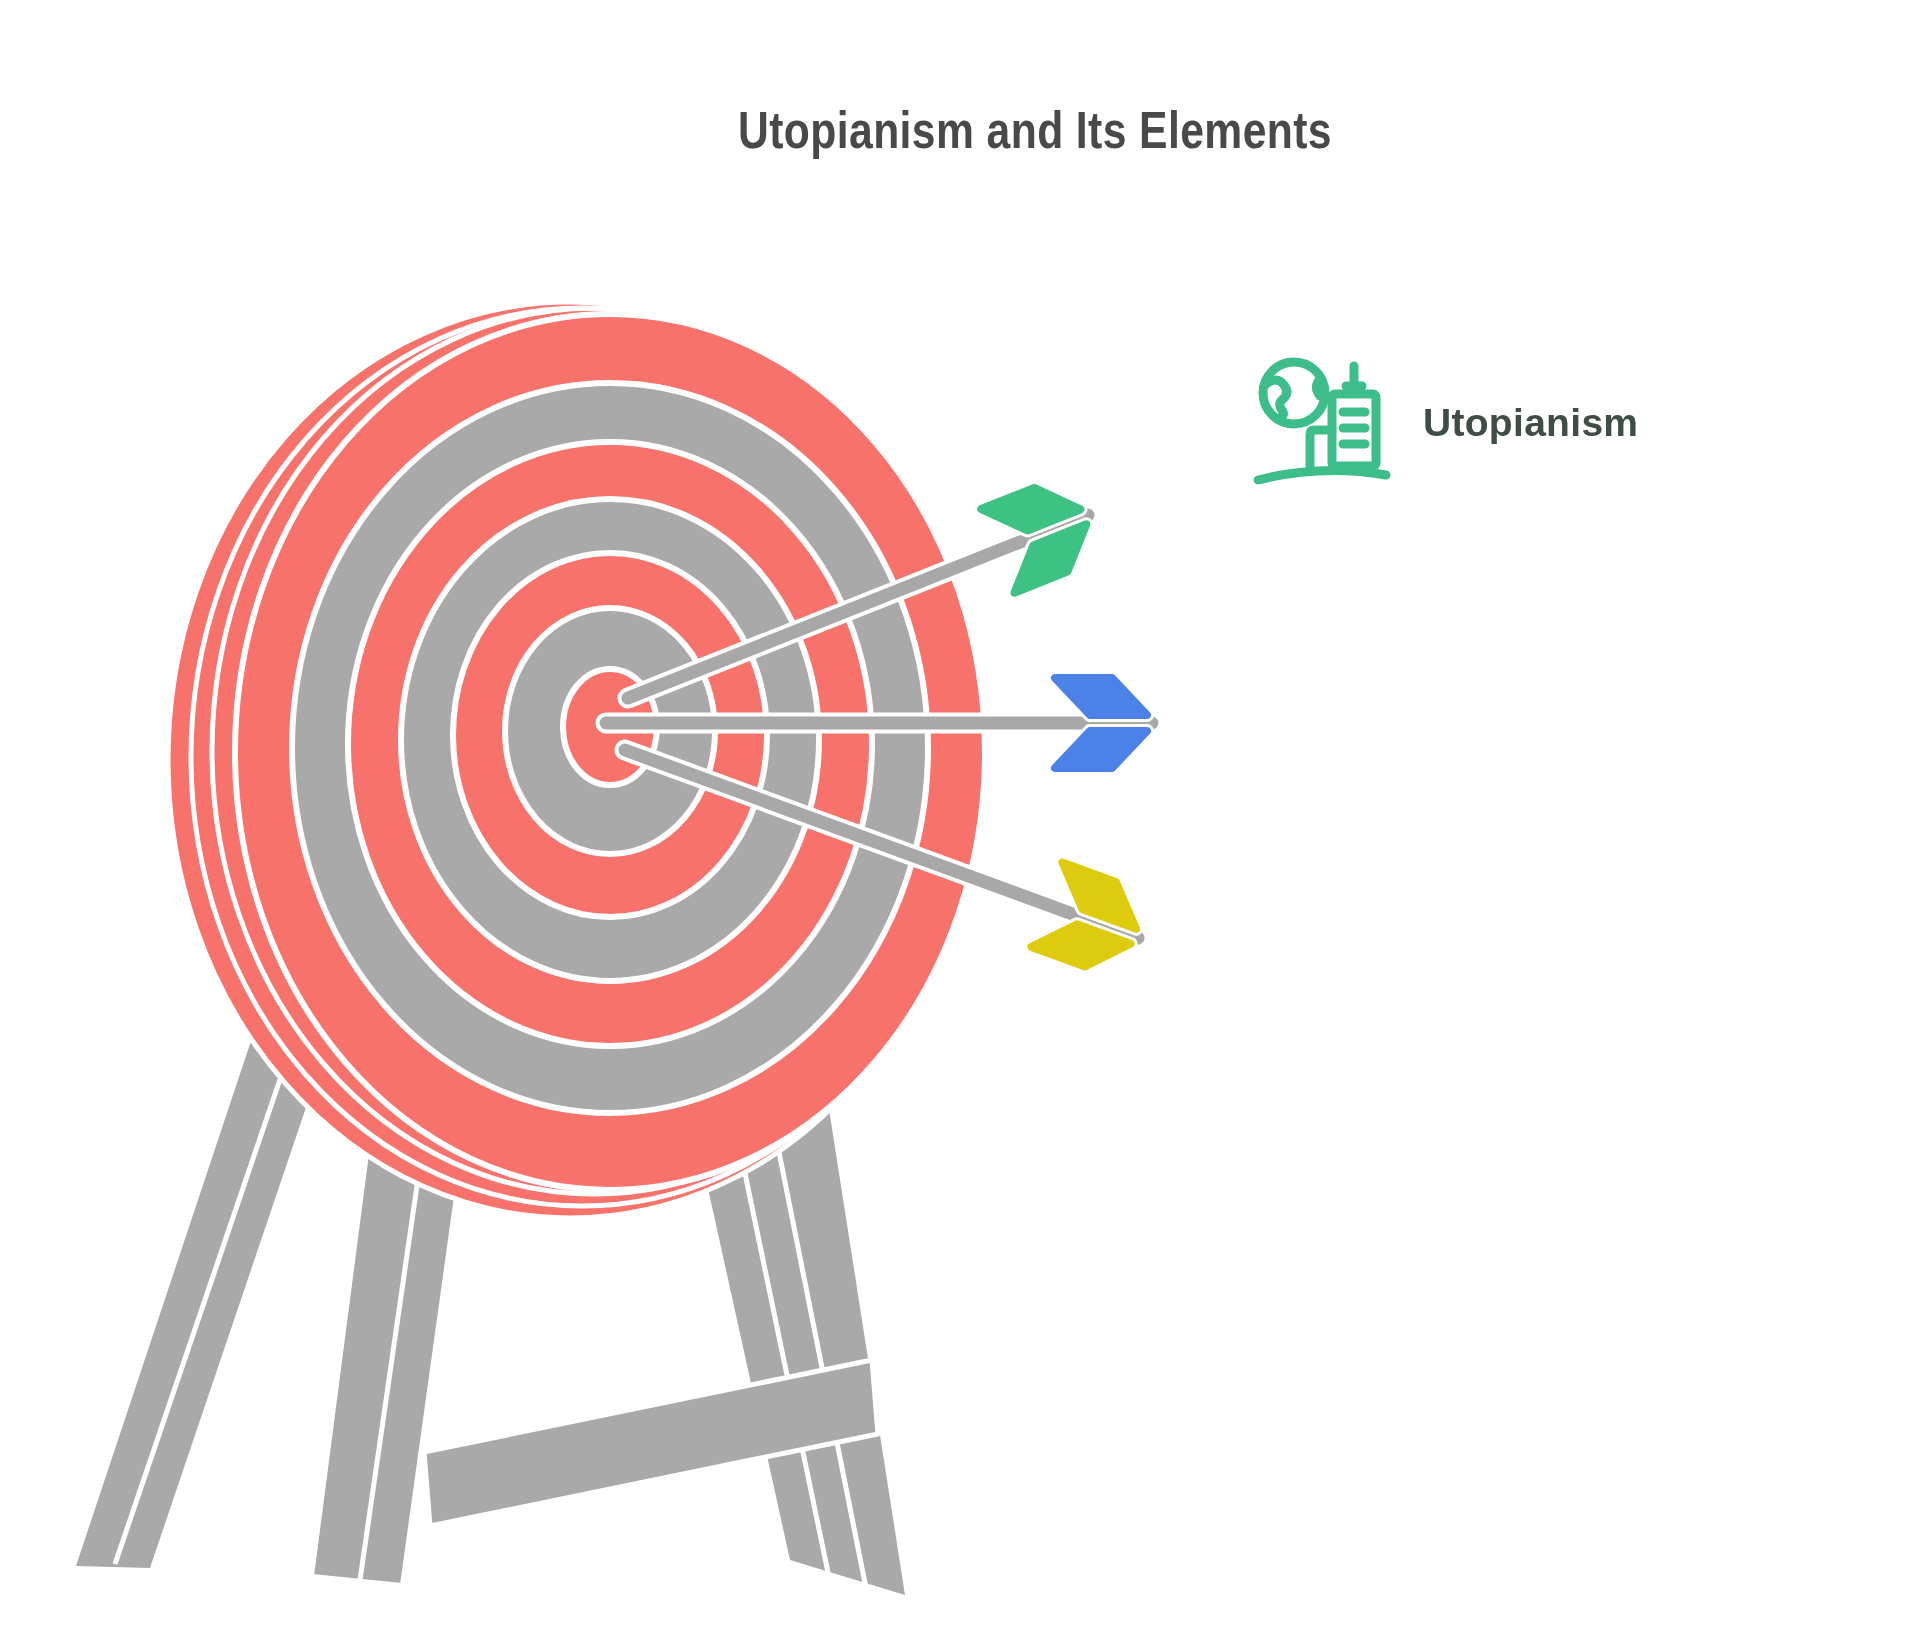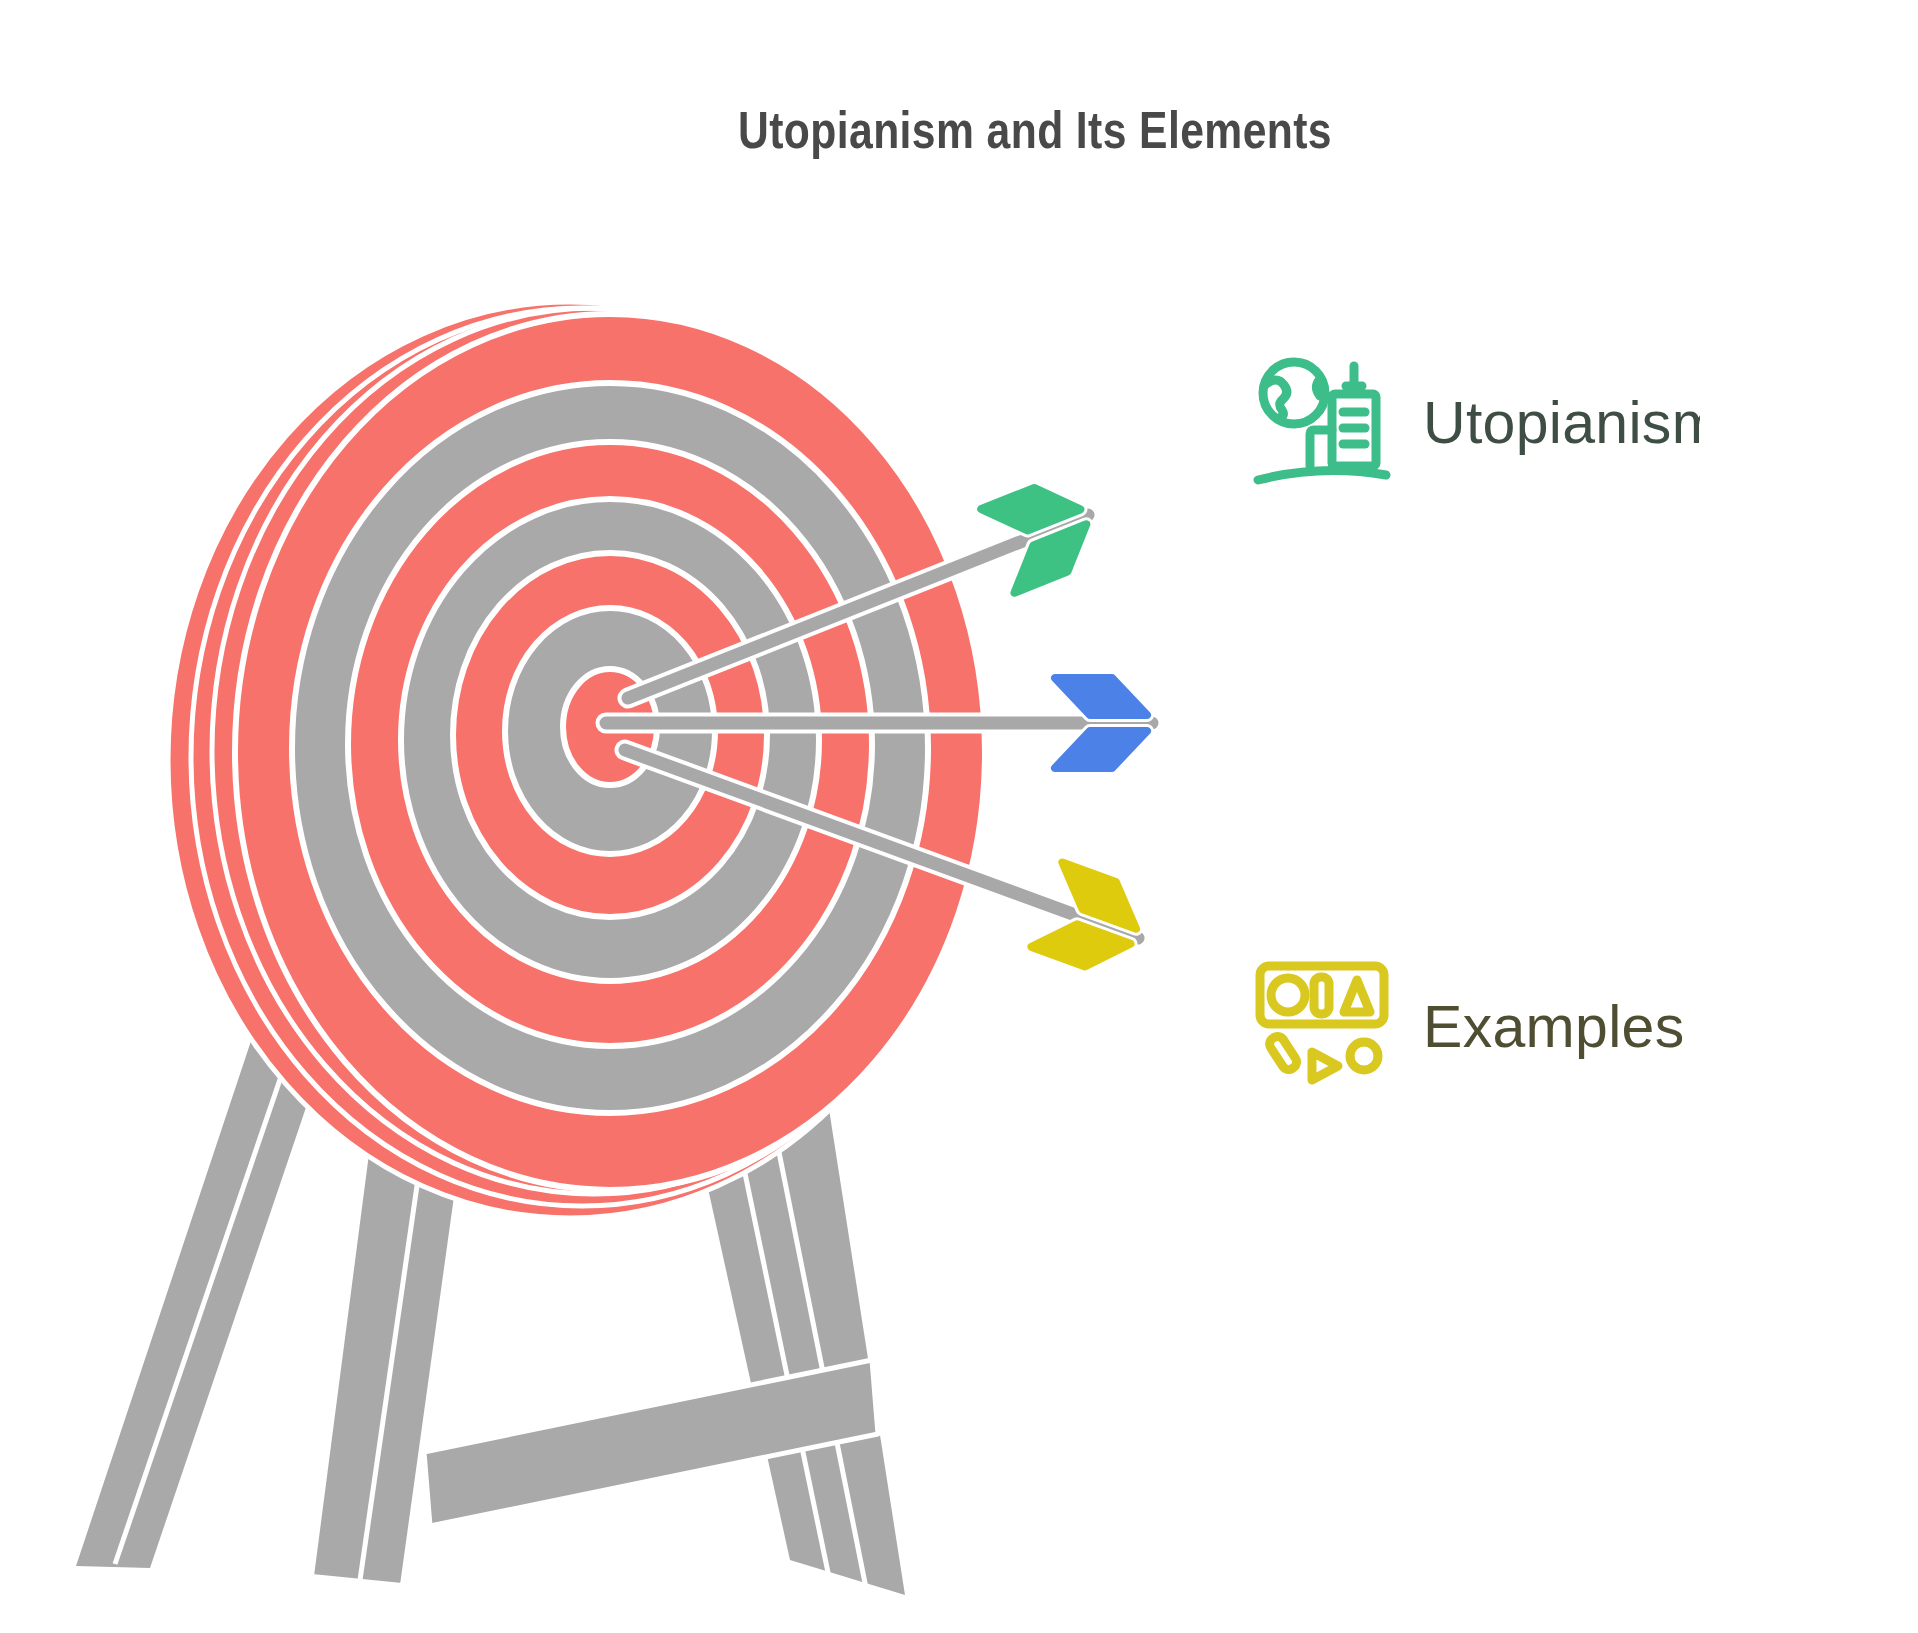--- a/index.html
+++ b/index.html
@@ -26,21 +26,21 @@
   .legend{
     position:absolute;top:0;left:0;width:100%;height:100%;
   }
   .legend-row{
     position:absolute;
     left:1253px;
     display:flex;align-items:center;gap:32px;
   }
   .legend-row .icon-box{width:138px;height:142px;flex:0 0 auto;}
   .legend-label{
-    font-size:59px;font-weight:normal;white-space:nowrap;
+    font-size:39px;font-weight:bold;white-space:nowrap;
     letter-spacing:0.3px;
     text-align:right;
   }
   .row-utopianism{top:352px;}
   .row-key{top:650px;}
   .row-examples{top:956px;}
   .row-utopianism .legend-label{color:var(--label-green-text,#3F4E45);}
   .row-key .legend-label{color:var(--label-blue-text,#3E4A5B);}
   .row-examples .legend-label{color:var(--label-yellow-text,#504E32);}
   .key-icon-text{
@@ -141,31 +141,15 @@
           <line x1="90" y1="76" x2="112" y2="76"></line>
           <line x1="90" y1="92" x2="112" y2="92"></line>
           <path d="M 57 114 L 57 82 Q 57 78 61 78 L 79 78"></path>
           <path d="M 5 128 Q 68 112 133 123"></path>
         </svg>
       </div>
       <span class="legend-label">Utopianism</span>
     </div>
 
 
-    <div class="legend-row row-examples">
-      <div class="icon-box">
-        <svg width="138" height="142" viewBox="0 0 138 142" fill="none" stroke="var(--icon-yellow)" stroke-width="9" stroke-linecap="round" stroke-linejoin="round">
-          <rect x="7" y="10" width="124" height="58" rx="9"></rect>
-          <circle cx="35" cy="39" r="17"></circle>
-          <rect x="61" y="21" width="15" height="37" rx="7"></rect>
-          <path d="M 91 56 L 117 56 L 104 24 Z"></path>
-          <g transform="translate(14,86) rotate(-33)">
-            <rect x="0" y="0" width="15" height="36" rx="7"></rect>
-          </g>
-          <path d="M 59 96 L 59 124 L 85 110 Z"></path>
-          <circle cx="111" cy="100" r="14"></circle>
-        </svg>
-      </div>
-      <span class="legend-label">Examples</span>
-    </div>
 
   </div>
 </div>
 
 </body></html>

